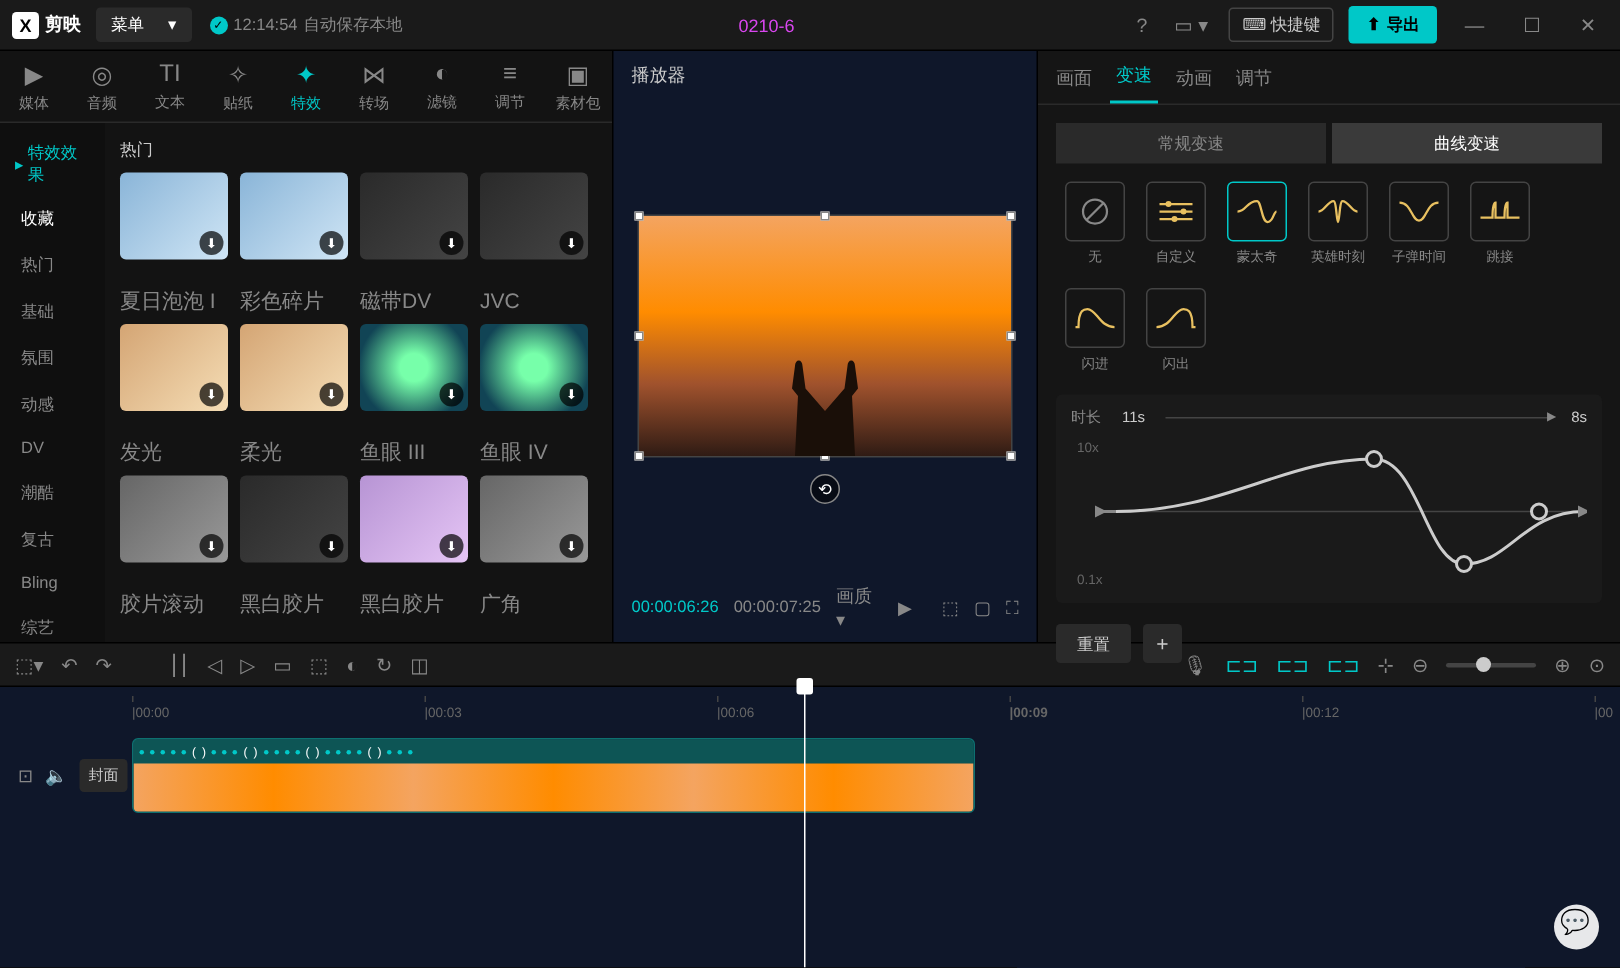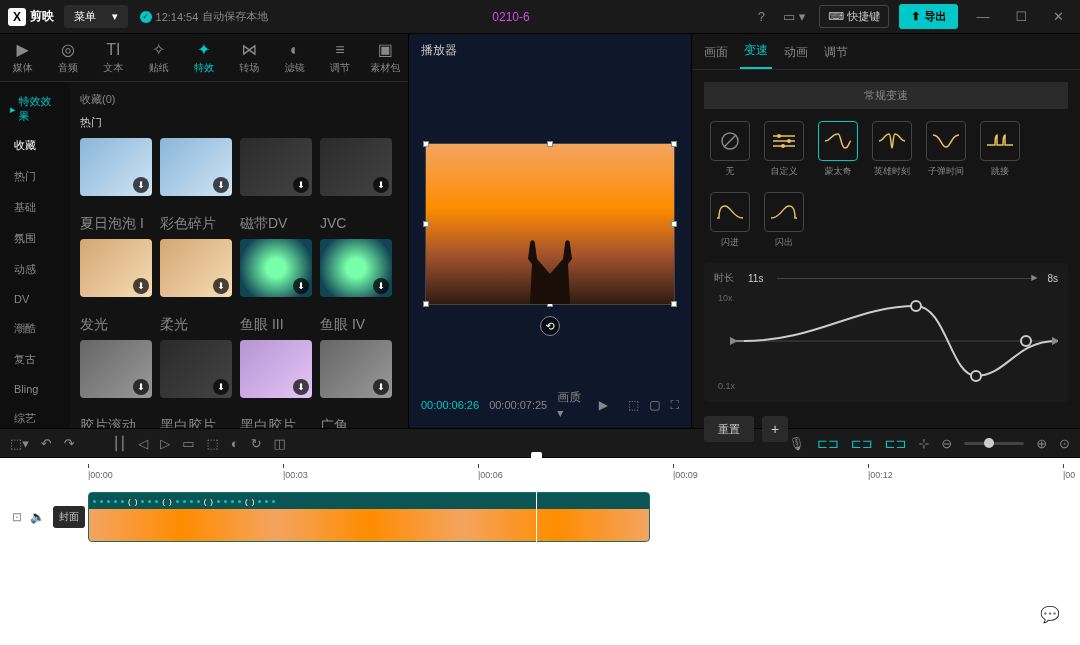--- a/index.html
+++ b/index.html
@@ -76,21 +76,21 @@
 .graph-svg{width:100%;height:100px;margin-top:6px}
 .graph-footer{display:flex;justify-content:flex-start;gap:8px;padding:6px 12px}
 .reset-btn{background:#2a2a2a;border:none;color:#ccc;padding:5px 14px;border-radius:3px;font-size:11px;cursor:pointer}
 .add-btn{background:#2a2a2a;border:none;color:#ccc;width:26px;height:26px;border-radius:3px;font-size:14px;cursor:pointer}
 .toolbar{height:30px;background:#1a1a1a;border-top:1px solid #000;border-bottom:1px solid #000;display:flex;align-items:center;padding:0 10px;gap:12px}
 .tl-ico{color:#888;cursor:pointer;font-size:13px}
 .tl-ico.cyan{color:#00c8c8}
 .toolbar .spacer{flex:1}
 .zoom-slider{width:60px;height:3px;background:#444;border-radius:2px;position:relative}
 .zoom-thumb{width:10px;height:10px;background:#ccc;border-radius:50%;position:absolute;top:-4px;left:20px}
-.timeline{height:187px;background:#ffffff;position:relative;padding-top:6px}
+.timeline{height:187px;background:#0f172a;position:relative;padding-top:6px}
 .ruler{height:18px;position:relative;margin-left:88px;font-size:9px;color:#666}
 .ruler-tick{position:absolute;top:0}
 .ruler-tick::before{content:"";display:block;width:1px;height:4px;background:#444;margin-bottom:2px}
 .tracks{position:relative;margin-top:10px}
 .track-head{position:absolute;left:0;top:0;width:88px;height:50px;display:flex;align-items:center;gap:8px;padding-left:12px}
 .track-hbtn{color:#888;font-size:12px;cursor:pointer}
 .cover-btn{background:#2a2a2a;padding:4px 6px;border-radius:3px;font-size:10px;color:#ccc}
 .clip{position:absolute;left:88px;top:0;height:50px;width:52%;background:linear-gradient(to right,#1a5f5f,#0d3d3d);border:1px solid #0d7070;border-radius:4px;overflow:hidden}
 .clip-top{height:16px;background:#0d5555;display:flex;align-items:center;padding:0 4px;gap:4px}
 .clip-dot{width:3px;height:3px;background:#00c8c8;border-radius:50%}
@@ -181,21 +181,20 @@
             <div class="sb-item">氛围</div>
             <div class="sb-item">动感</div>
             <div class="sb-item">DV</div>
             <div class="sb-item">潮酷</div>
             <div class="sb-item">复古</div>
             <div class="sb-item">Bling</div>
             <div class="sb-item">综艺</div>
           </div>
       </div>
       <div class="thumbs-area">
-        <div class="fav-head">收藏(0)</div>
         <div class="sec-head">热门</div>
         <div class="thumb-grid" id="thumb-grid">
             <div class="thumb">
               <div class="thumb-img ">
                 <span class="dl-badge">⬇</span>
               </div>
               <div class="thumb-label">夏日泡泡 I</div>
             </div>
             <div class="thumb">
               <div class="thumb-img ">
@@ -302,20 +301,21 @@
 
   <div class="right-panel">
     <div class="r-tabs" id="r-tabs">
         <div class="r-tab">画面</div>
         <div class="r-tab active">变速</div>
         <div class="r-tab">动画</div>
         <div class="r-tab">调节</div>
       </div>
     <div class="speed-tabs" id="sp-tabs">
         <div class="sp-tab">常规变速</div>
+        <div class="sp-tab active">曲线变速</div>
       </div>
     <div class="presets" id="presets">
         <div class="preset">
           <div class="preset-box">
             <svg class="curve-icon" viewBox="0 0 30 20">
               <circle cx="15" cy="10" r="8" stroke="#888" stroke-width="1.5" fill="none"></circle>
               <line x1="9" y1="16" x2="21" y2="4" stroke="#888" stroke-width="1.5"></line>
             </svg>
           </div>
           <div class="preset-label">无</div>
@@ -434,21 +434,21 @@
     </div>
   <span class="tl-ico">⊕</span>
   <span class="tl-ico">⊙</span>
 </div>
 
 <div class="timeline">
   <div class="ruler" id="ruler">
       <div class="ruler-tick" style="left: 0px;">|00:00</div>
       <div class="ruler-tick" style="left: 195px;">|00:03</div>
       <div class="ruler-tick" style="left: 390px;">|00:06</div>
-      <div class="ruler-tick" style="left: 585px;">|00:09</div>
+      <div class="ruler-tick" style="left: 585px; font-weight: bold;">|00:09</div>
       <div class="ruler-tick" style="left: 780px;">|00:12</div>
       <div class="ruler-tick" style="left: 975px;">|00</div>
     </div>
   <div class="tracks">
     <div class="track-head">
       <span class="track-hbtn">⊡</span>
       <span class="track-hbtn">🔈</span>
       <span class="cover-btn">封面</span>
     </div>
     <div class="clip">

